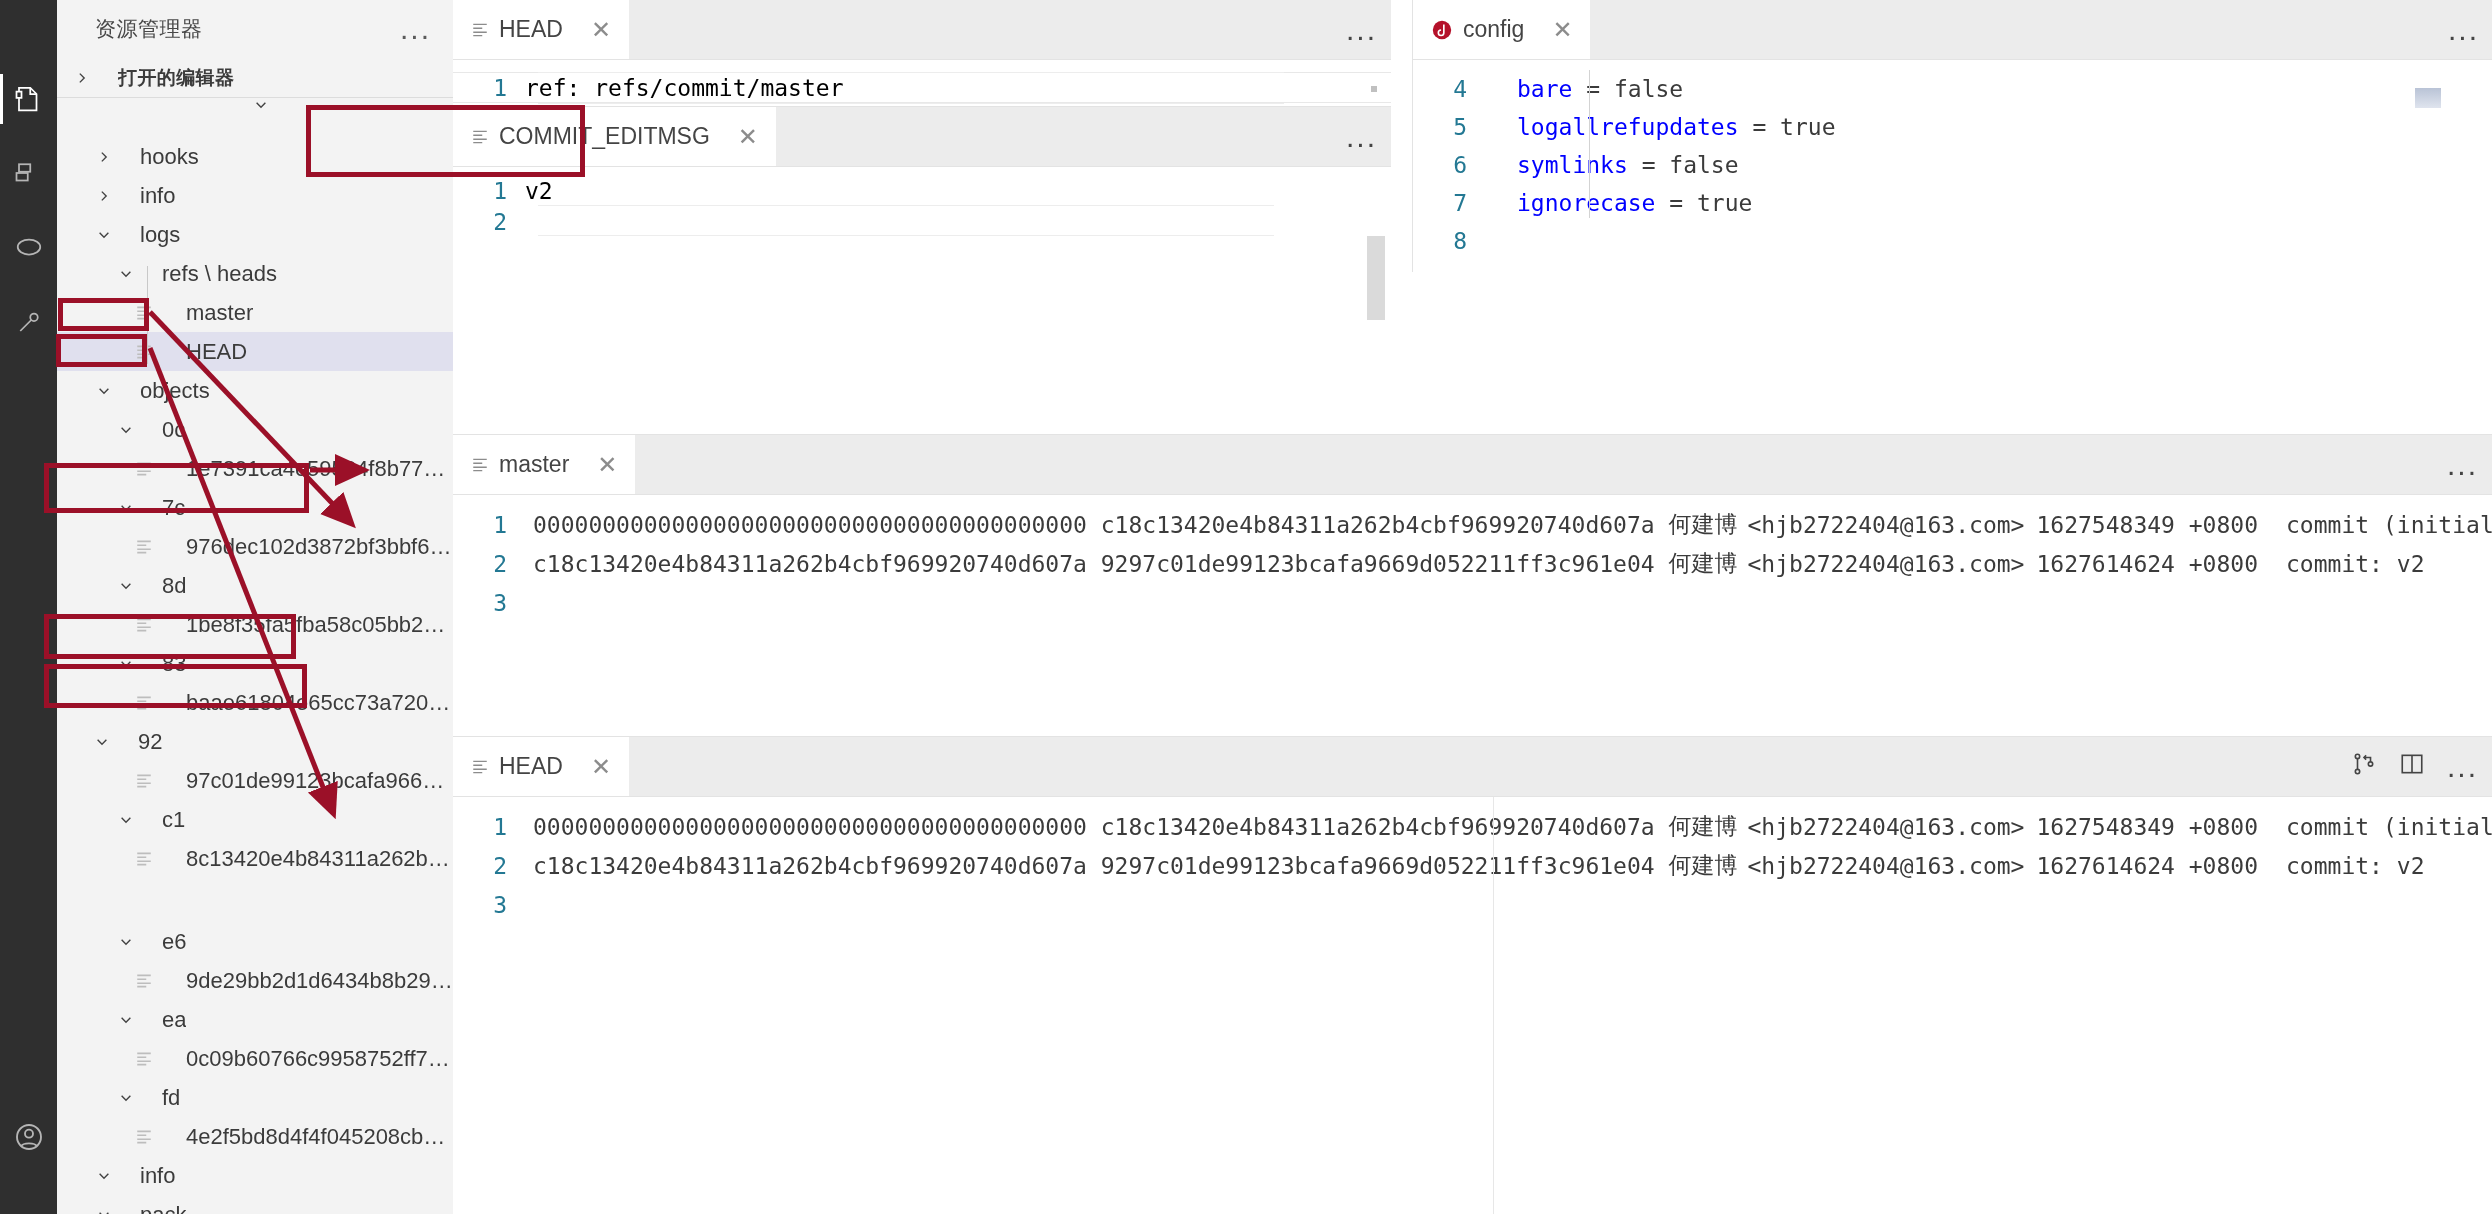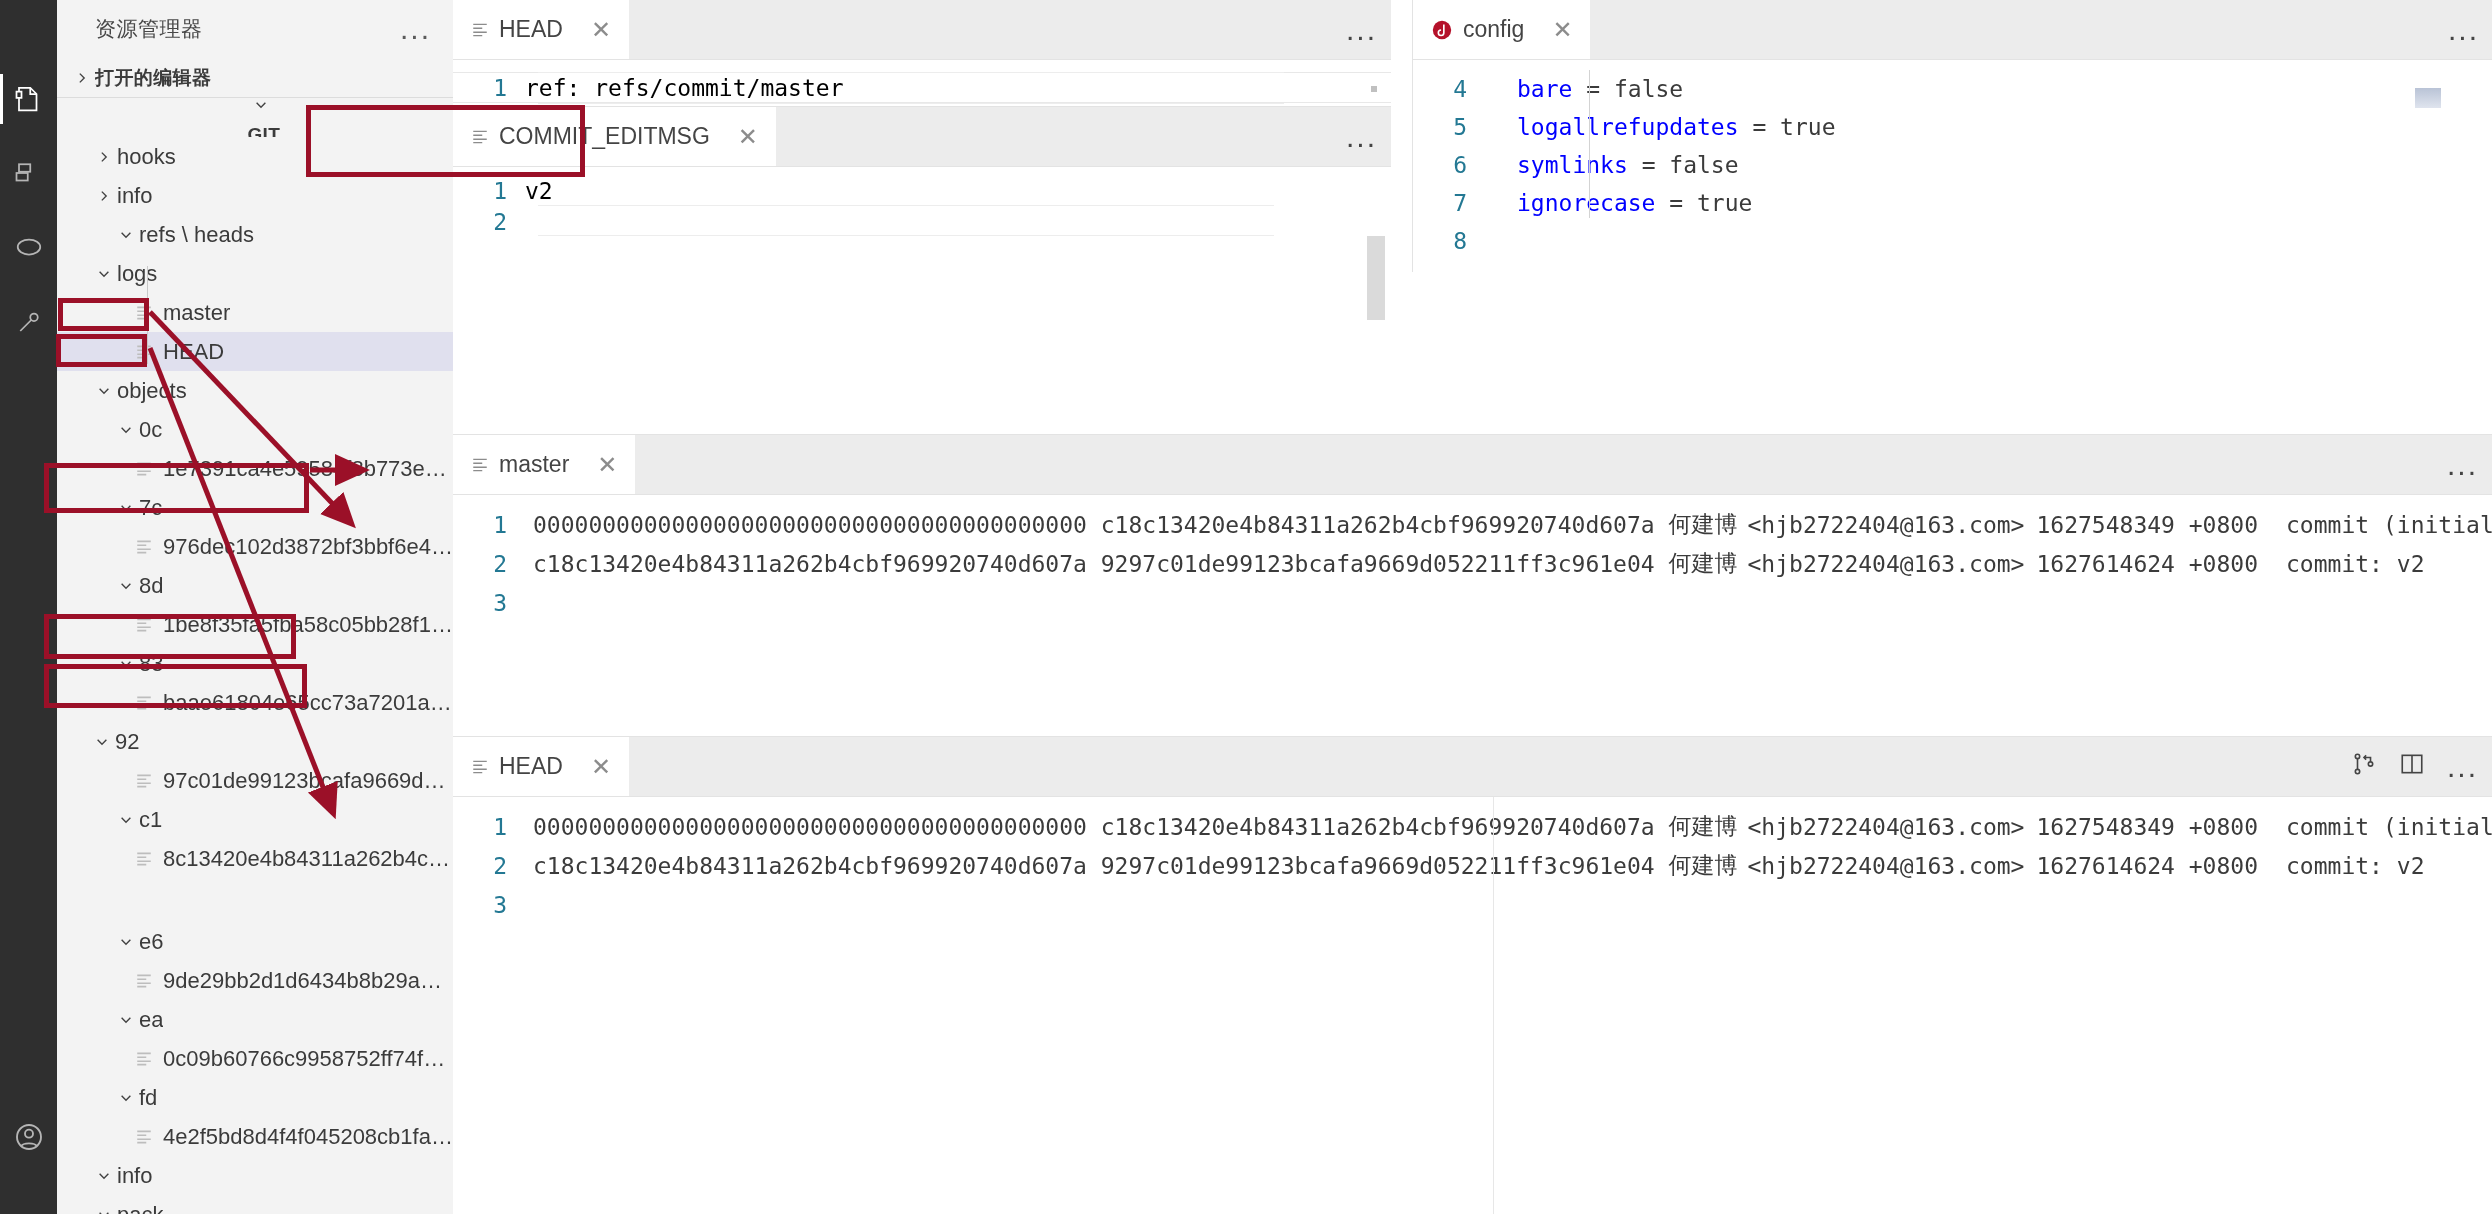--- a/index.html
+++ b/index.html
@@ -61,20 +61,21 @@
     font-size: 30px; color: #5a5a5a; line-height: 34px;
     letter-spacing: 2px;
   }
   .tree-row {
     height: 39px;
     display: flex;
     align-items: center;
     white-space: nowrap;
     position: relative;
     cursor: pointer;
+    gap: 23px;
   }
   .tree-row.selected { background: #e0e0ee; }
   .tree-row.section {
     font-weight: bold;
     font-size: 19px;
     letter-spacing: .4px;
   }
   .chev {
     width: 26px;
     display: inline-block;
@@ -246,35 +247,35 @@
         <span class="tree-label">hooks</span>
       </div>
       <div class="tree-row" style="padding-left: 34px;">
         <span class="chev">
           <svg width="14" height="14" viewBox="0 0 16 16" fill="none" stroke="#424242" stroke-width="1.6">
             <path d="M5.5 3 L10.5 8 L5.5 13"></path>
           </svg>
         </span>
         <span class="tree-label">info</span>
       </div>
+      <div class="tree-row" style="padding-left: 34px;">
+        <span class="chev">
+          <svg width="14" height="14" viewBox="0 0 16 16" fill="none" stroke="#424242" stroke-width="1.6">
+            <path d="M3 5.5 L8 10.5 L13 5.5"></path>
+          </svg>
+        </span>
+        <span class="tree-label">logs</span>
+      </div>
       <div class="tree-row" style="padding-left: 56px;">
         <span class="chev">
           <svg width="14" height="14" viewBox="0 0 16 16" fill="none" stroke="#424242" stroke-width="1.6">
             <path d="M3 5.5 L8 10.5 L13 5.5"></path>
           </svg>
         </span>
         <span class="tree-label">refs \ heads</span>
-      </div>
-      <div class="tree-row" style="padding-left: 34px;">
-        <span class="chev">
-          <svg width="14" height="14" viewBox="0 0 16 16" fill="none" stroke="#424242" stroke-width="1.6">
-            <path d="M3 5.5 L8 10.5 L13 5.5"></path>
-          </svg>
-        </span>
-        <span class="tree-label">logs</span>
       </div>
       <div class="tree-row" style="padding-left: 78px;">
         <span class="file-icon">
           <svg width="18" height="18" viewBox="0 0 16 16" fill="none" stroke="#bdbdbd" stroke-width="1.4">
             <path d="M2 3h12M2 6.5h8M2 10h12M2 13h8"></path>
           </svg>
         </span>
         <span class="tree-label">master</span>
       </div>
       <div class="tree-row selected" style="padding-left: 78px;">

